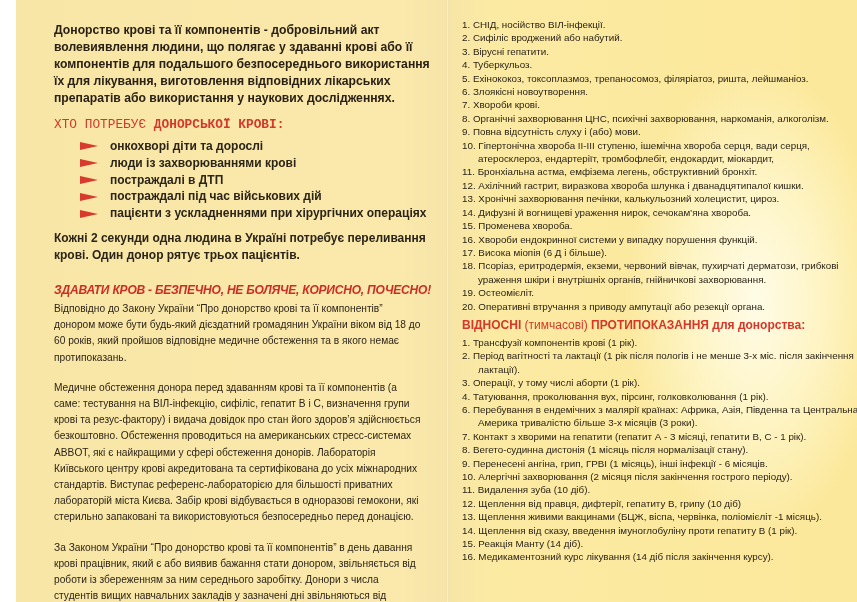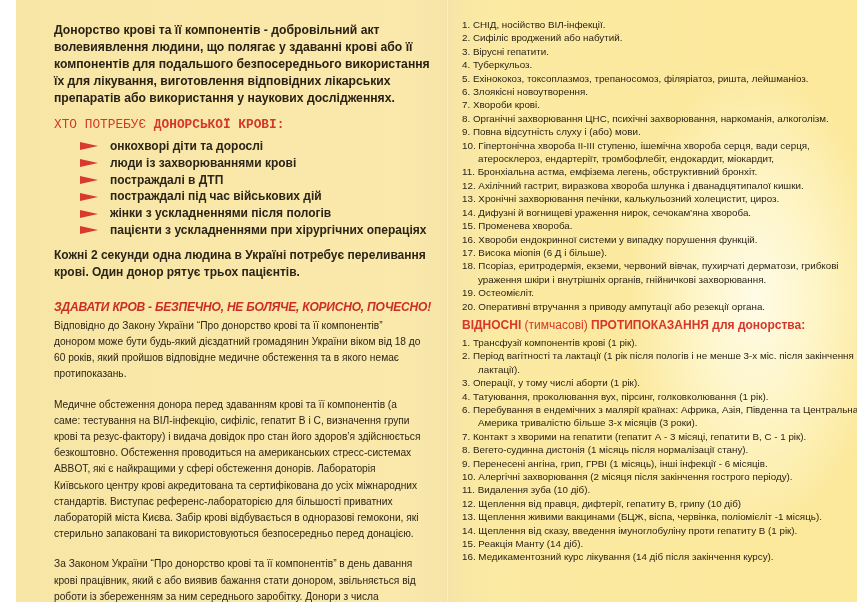--- a/index.html
+++ b/index.html
@@ -93,24 +93,20 @@
         <li>
           <span class="arrow"></span>
           <span>постраждалі в ДТП</span>
         </li>
         <li>
           <span class="arrow"></span>
           <span>постраждалі під час військових дій</span>
         </li>
         <li>
           <span class="arrow"></span>
-          <span>жінки з ускладненнями після пологів</span>
-        </li>
-        <li>
-          <span class="arrow"></span>
           <span>пацієнти з ускладненнями при хірургічних операціях</span>
         </li>
       </ul>
 
     <p class="stat">Кожні 2 секунди одна людина в Україні потребує переливання крові. Один донор рятує трьох пацієнтів.</p>
 
     <div class="slogan">ЗДАВАТИ КРОВ - БЕЗПЕЧНО, НЕ БОЛЯЧЕ, КОРИСНО, ПОЧЕСНО!</div>
 
     <p class="para">Відповідно до Закону України “Про донорство крові та її компонентів” донором може бути будь-який дієздатний громадянин України віком від 18 до 60 років, який пройшов відповідне медичне обстеження та в якого немає протипоказань.</p>
     <p class="para">Медичне обстеження донора перед здаванням крові та її компонентів (а саме: тестування на ВІЛ-інфекцію, сифіліс, гепатит В і С, визначення групи крові та резус-фактору) і видача довідок про стан його здоров’я здійснюється безкоштовно. Обстеження проводиться на американських стресс-системах ABBOT, які є найкращими у сфері обстеження донорів. Лабораторія Київського центру крові акредитована та сертифікована до усіх міжнародних стандартів. Виступає референс-лабораторією для більшості приватних лабораторій міста Києва. Забір крові відбувається в одноразові гемокони, які стерильно запаковані та використовуються безпосередньо перед донацією.</p>

